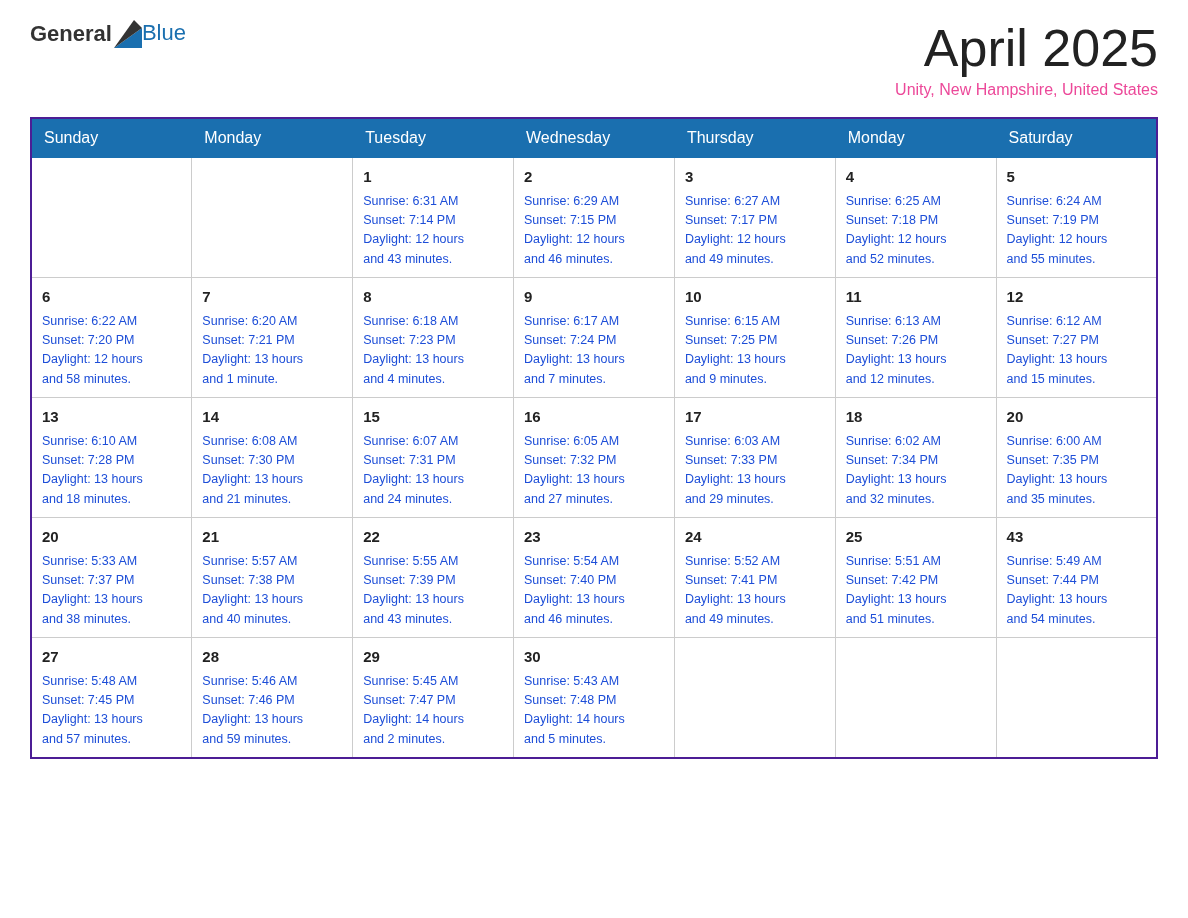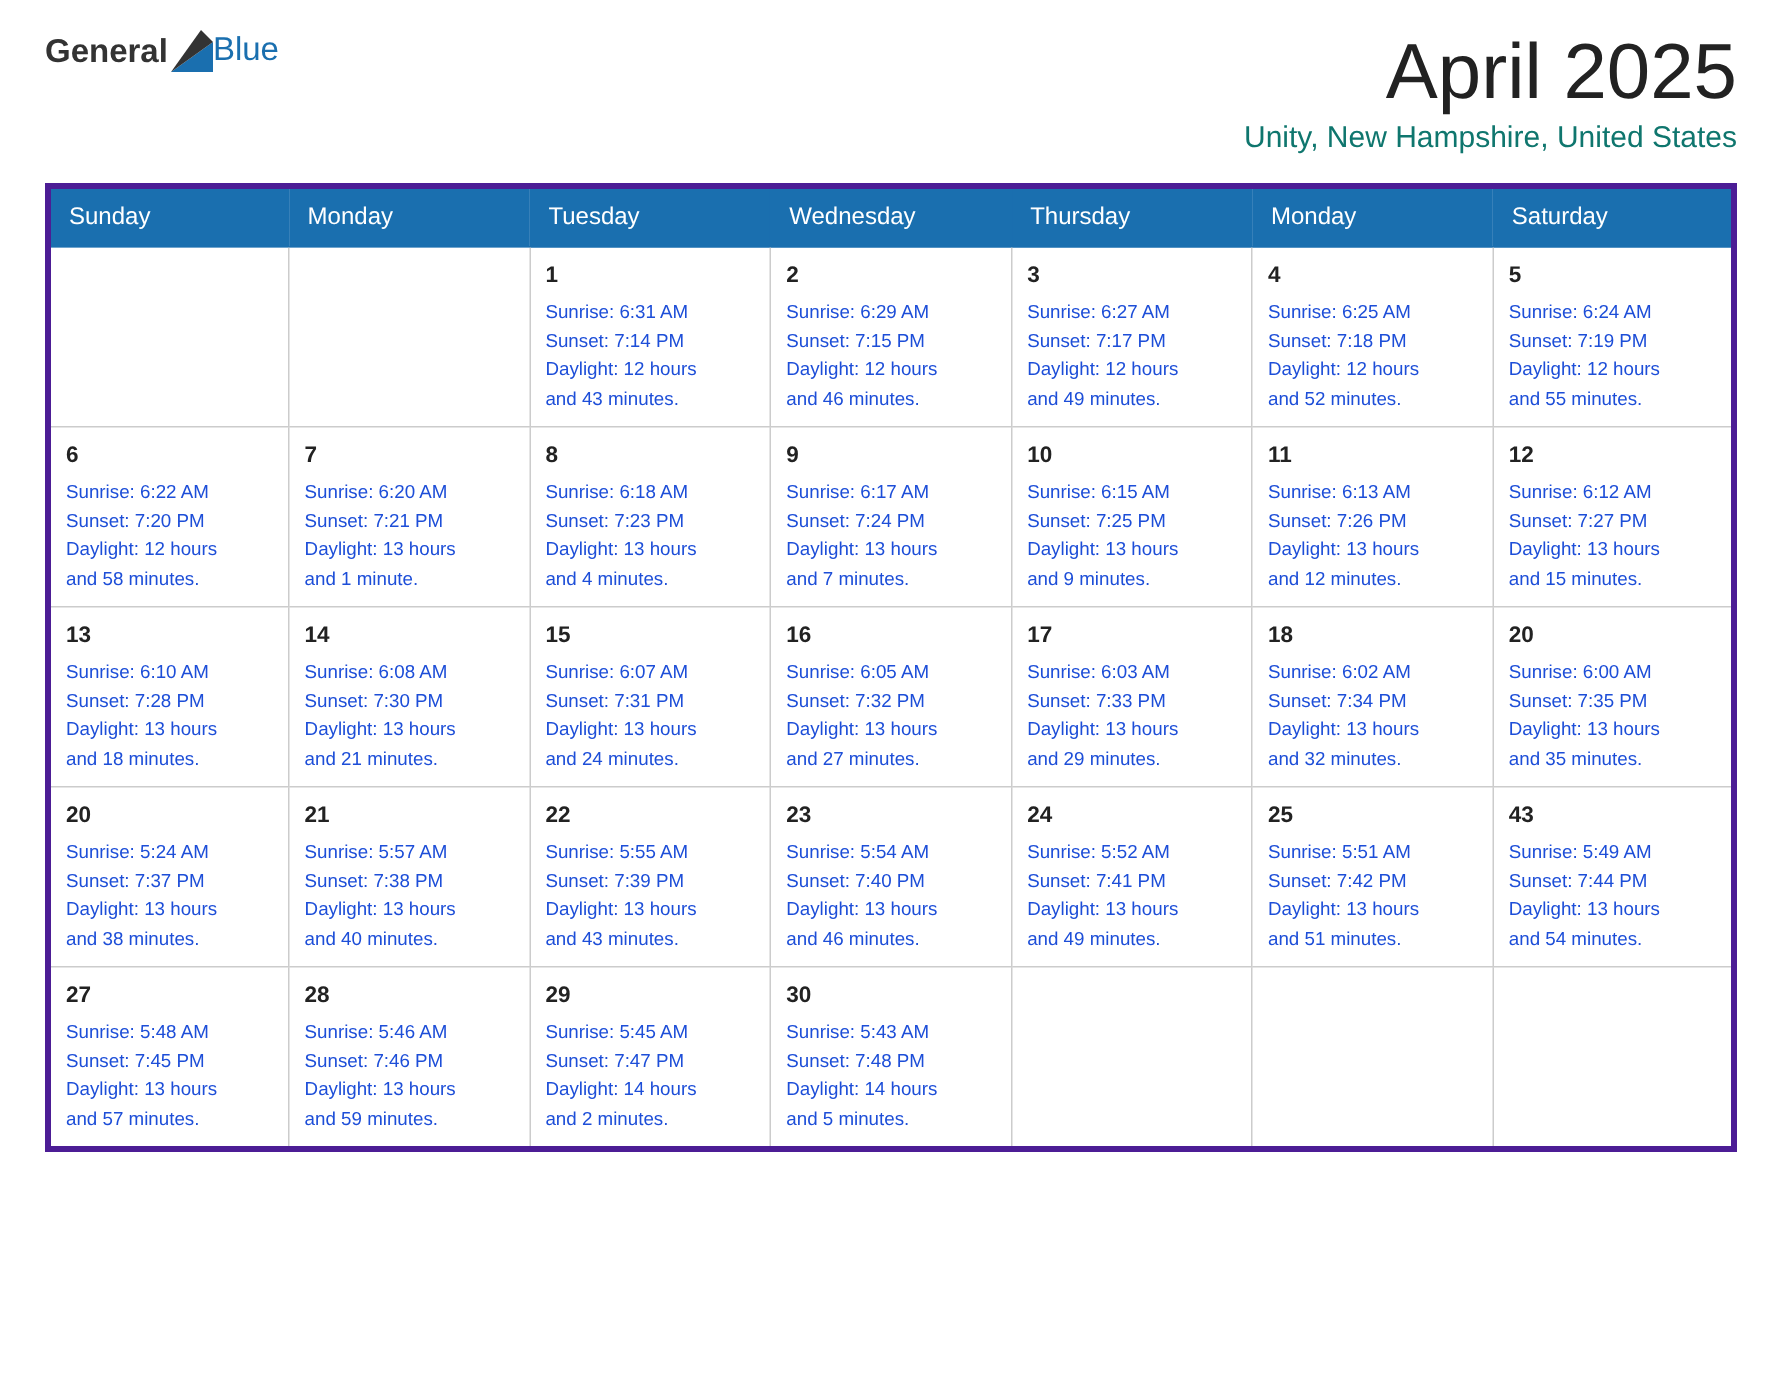--- a/index.html
+++ b/index.html
@@ -34,28 +34,28 @@
     .title-block {
       text-align: right;
     }
     .month-year {
       font-size: 52px;
       font-weight: normal;
       color: #222;
       line-height: 1.1;
     }
     .location {
-      font-size: 20px;
-      color: #0f766e;
+      font-size: 16px;
+      color: #ec4899;
       margin-top: 4px;
     }
     .calendar {
       width: 100%;
       border-collapse: collapse;
-      border: 4px solid #4c1d95;
+      border: 2px solid #4c1d95;
     }
     .calendar th {
       background-color: #1a6faf;
       color: #fff;
       font-size: 16px;
       font-weight: normal;
       padding: 10px 12px;
       text-align: left;
       border: 1px solid #1a6faf;
     }
@@ -265,21 +265,21 @@
           <span class="day-number">20</span>
           <div class="day-info" style="white-space: pre-line;">Sunrise: 6:00 AM
 Sunset: 7:35 PM
 Daylight: 13 hours
 and 35 minutes.</div>
         </td>
       </tr>
       <tr>
         <td>
           <span class="day-number">20</span>
-          <div class="day-info" style="white-space: pre-line;">Sunrise: 5:24 AM
+          <div class="day-info" style="white-space: pre-line;">Sunrise: 5:33 AM
 Sunset: 7:37 PM
 Daylight: 13 hours
 and 38 minutes.</div>
         </td>
         <td>
           <span class="day-number">21</span>
           <div class="day-info" style="white-space: pre-line;">Sunrise: 5:57 AM
 Sunset: 7:38 PM
 Daylight: 13 hours
 and 40 minutes.</div>

